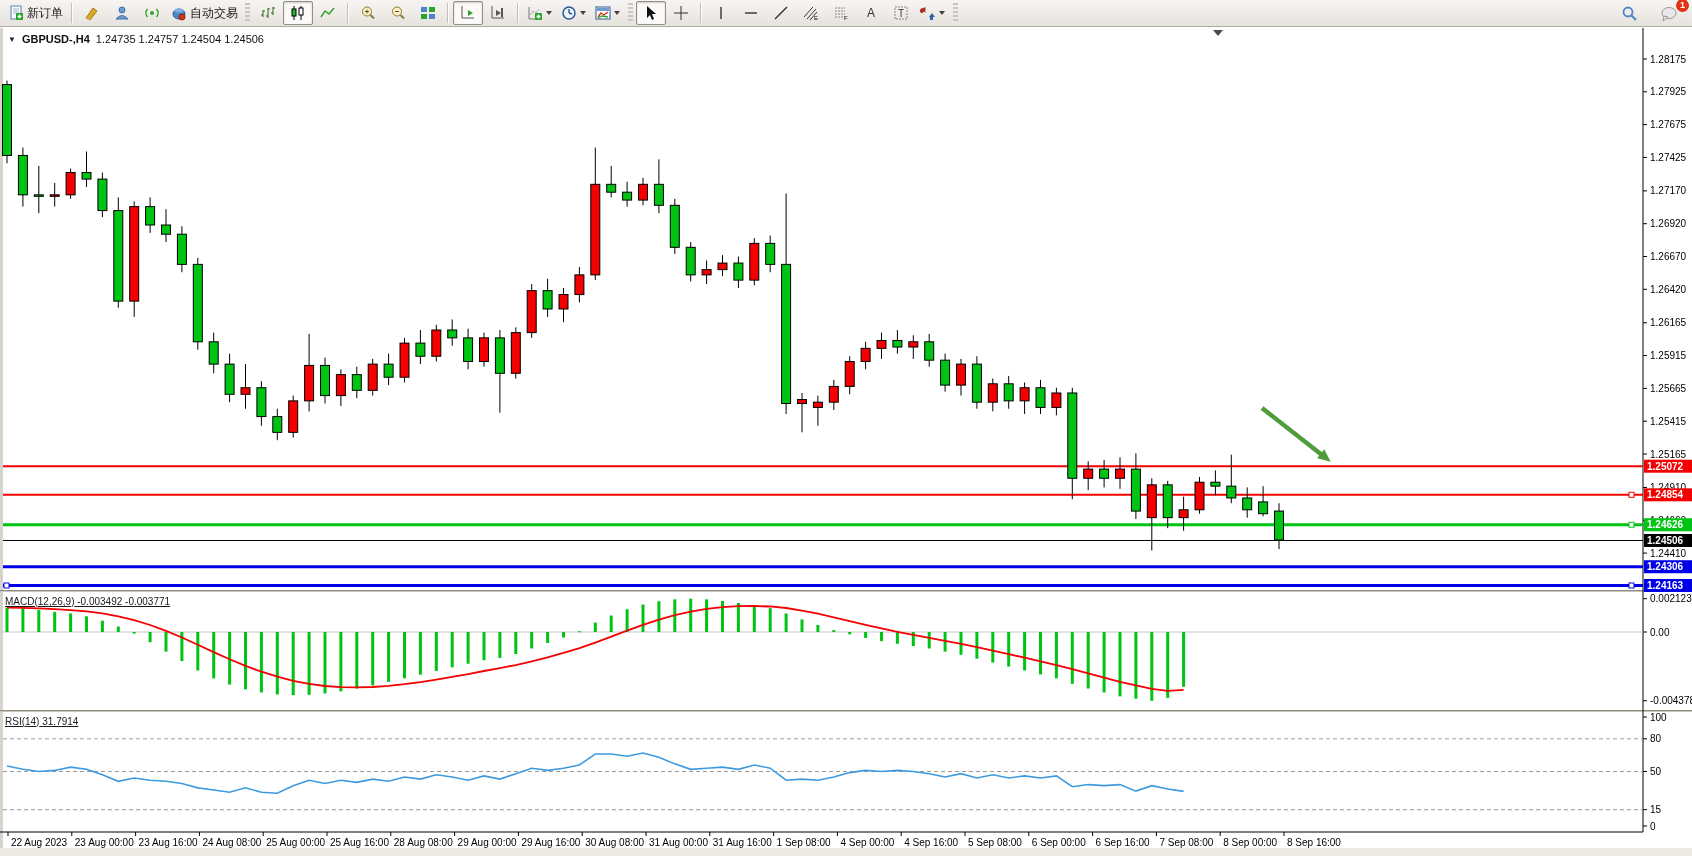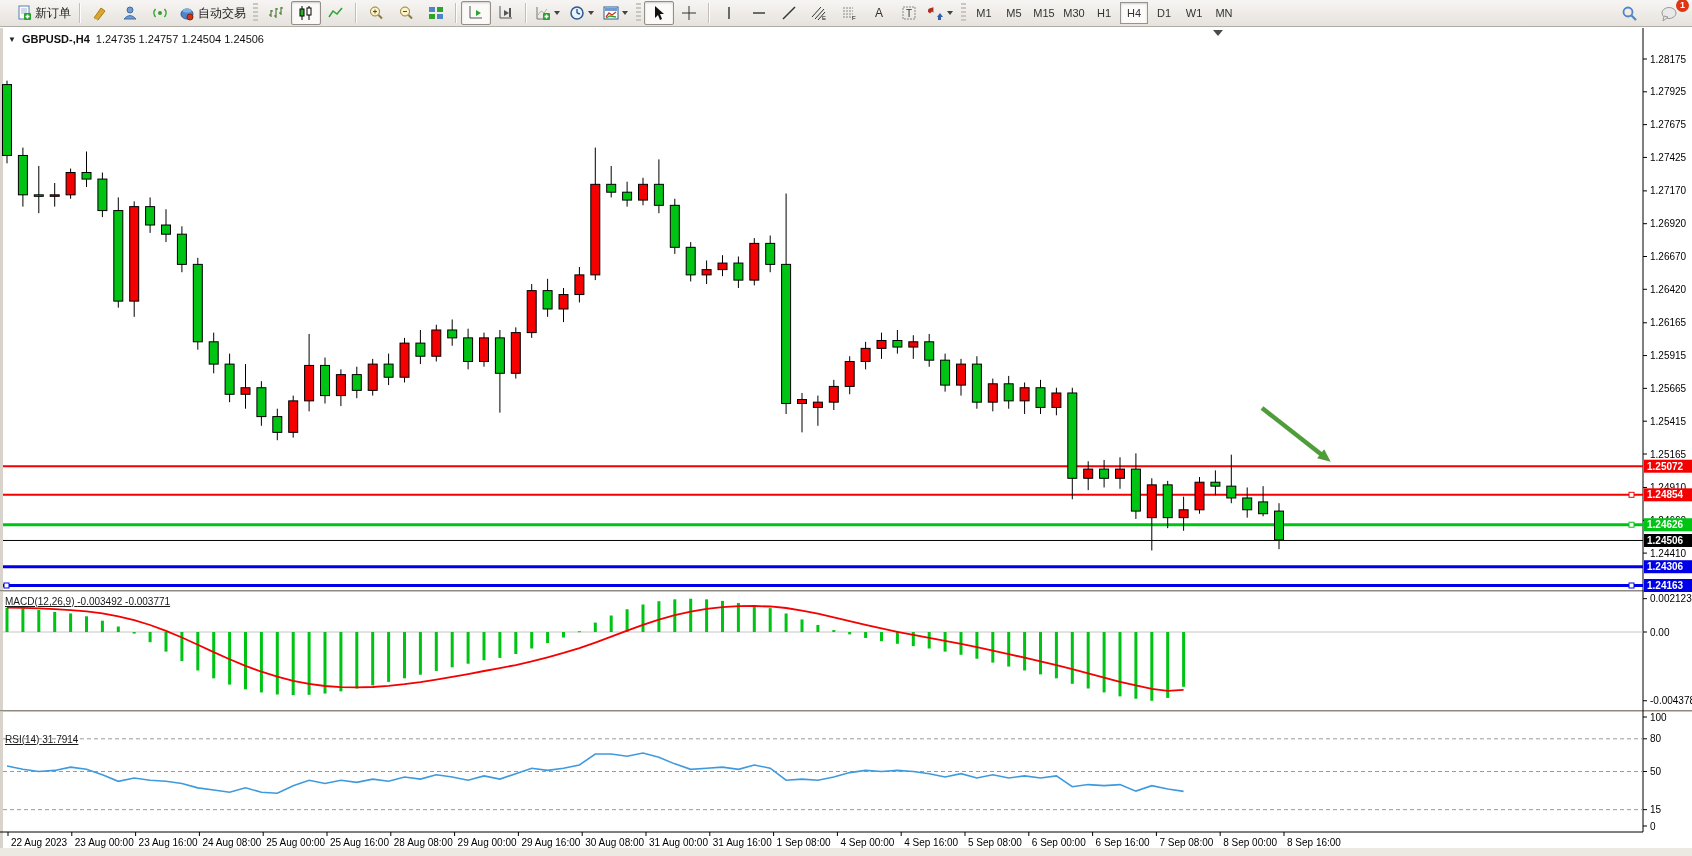--- a/index.html
+++ b/index.html
@@ -1,20 +1,20 @@
 <!DOCTYPE html>
 <html lang="zh"><head>
 <meta charset="utf-8">
 <style>
   html,body{margin:0;padding:0;background:#fff;}
   #app{position:relative;width:1692px;height:856px;font-family:"Liberation Sans",sans-serif;overflow:hidden;background:#fff;}
   
   #toolbar{position:absolute;left:0;top:0;width:1692px;height:27px;
     background:linear-gradient(#f7f5f3,#e6e2dd);border-bottom:1px solid #b0aca6;
-    display:flex;align-items:center;padding-left:12px;box-sizing:border-box;}
+    display:flex;align-items:center;padding-left:4px;box-sizing:border-box;}
   .tb-group{display:flex;align-items:center;height:24px;}
   .tb-sep{width:1px;height:20px;background:#c2beb8;margin:0 4px;border-right:1px solid #fdfdfd;}
   .tb-grip{width:5px;height:20px;margin:0 3px;background:repeating-linear-gradient(180deg,#c9c5bf 0 2px,transparent 2px 4px);}
   .tb-btn{display:flex;align-items:center;gap:3px;height:22px;min-width:22px;justify-content:center;
     padding:0 3px;border:1px solid transparent;border-radius:2px;color:#1c1c1c;font-size:12px;cursor:default;}
   .tb-btn.pressed{background:#fbfaf8;border:1px solid #928f8a;box-shadow:inset 0 1px 2px rgba(0,0,0,.18);}
   .tb-btn .cn{font-size:12px;}
   .tf-btn{height:20px;min-width:26px;text-align:center;font-size:11px;color:#333;border:1px solid transparent;
     display:flex;align-items:center;justify-content:center;margin:0 1px;}
   .tf-btn.active{background:#fcfbfa;border:1px solid #97948f;box-shadow:inset 0 1px 2px rgba(0,0,0,.18);}
@@ -226,31 +226,20 @@
       <div class="tb-btn">
         <svg width="16" height="16">
             <polygon points="3,2 7,6 5,6 5,9 1,9 1,6" fill="#b03020" transform="rotate(45 4 5)"></polygon>
             <polygon points="12,8 15,12 13,12 13,15 10,15 10,12 9,12" fill="#3060b0"></polygon>
           </svg>
         <svg width="7" height="6">
             <polygon points="0,1 6,1 3,5" fill="#444"></polygon>
           </svg>
       </div>
       <div class="tb-grip"></div>
-      <div id="tf-group" class="tb-group">
-          <div class="tf-btn">M1</div>
-          <div class="tf-btn">M5</div>
-          <div class="tf-btn">M15</div>
-          <div class="tf-btn">M30</div>
-          <div class="tf-btn">H1</div>
-          <div class="tf-btn active">H4</div>
-          <div class="tf-btn">D1</div>
-          <div class="tf-btn">W1</div>
-          <div class="tf-btn">MN</div>
-        </div>
     </div>
     <div id="tb-right">
       <div class="tb-btn">
         <svg width="17" height="17">
             <circle cx="7" cy="7" r="4.5" fill="none" stroke="#4d86c8" stroke-width="1.8"></circle>
             <line x1="10.5" y1="10.5" x2="15" y2="15" stroke="#4d86c8" stroke-width="2.2"></line>
           </svg>
       </div>
       <div class="tb-btn" style="position:relative">
         <svg width="18" height="16">
@@ -633,17 +622,17 @@
         <text x="1287" y="818" font-size="10" fill="#000">8 Sep 16:00</text>
       </svg>
     <div id="title-overlay">
       <span class="tri">▼</span>
       <span>GBPUSD-,H4</span>
       <span style="font-weight:normal">1.24735 1.24757 1.24504 1.24506</span>
     </div>
     <div class="pane-label" id="macd-label-box" style="top:568px">
       <span>MACD(12,26,9)</span>&nbsp;<span>-0.003492 -0.003771</span>
     </div>
-    <div class="pane-label" id="rsi-label-box" style="top:706px">
+    <div class="pane-label" id="rsi-label-box" style="top:688px">
       <span>RSI(14)</span>&nbsp;<span>31.7914</span>
     </div>
   </div>
 </div>
 
 </body></html>

